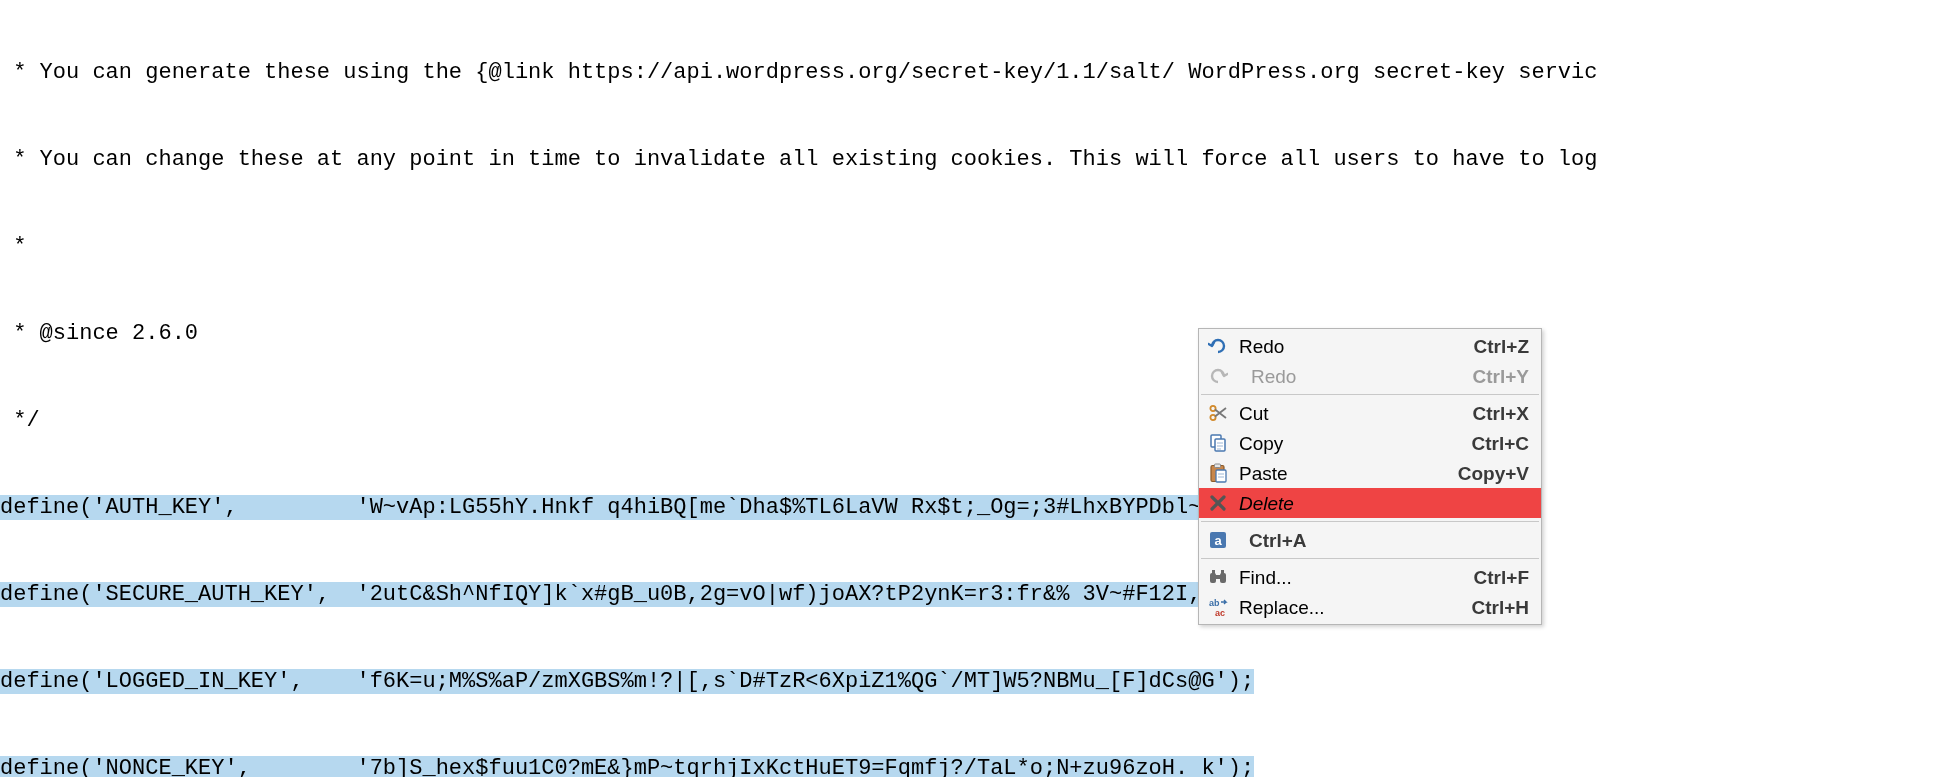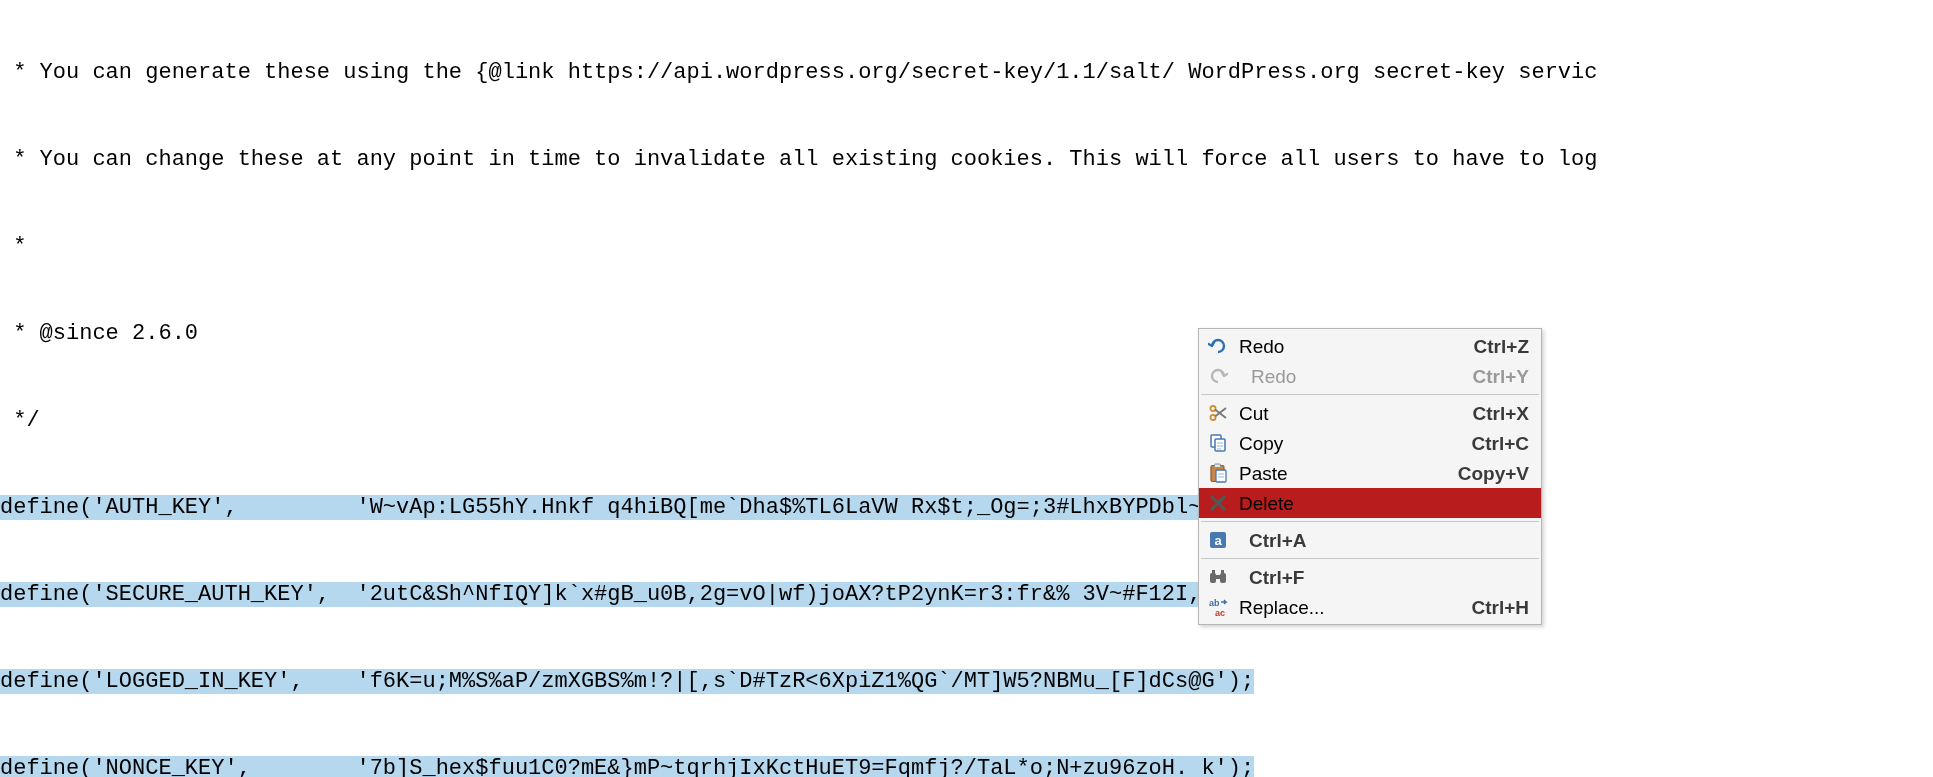--- a/index.html
+++ b/index.html
@@ -46,21 +46,22 @@
     background: #c8c8c8;
     margin: 3px 2px;
   }
   .ctx .row {
     display: flex;
     align-items: center;
     height: 30px;
     padding: 0 12px 0 6px;
   }
   .ctx .row.hover {
-    background: #b91c1c;
+    background: #ef4444;
+    font-style: italic;
   }
   .ctx .row.disabled {
     color: #9a9a9a;
     gap: 12px;
   }
   .ctx .icon {
     width: 26px;
     display: flex;
     align-items: center;
     justify-content: center;
@@ -196,20 +197,21 @@
   <div class="row">
     <span class="icon">
       <svg width="20" height="20" viewBox="0 0 20 20">
         <rect x="2" y="6" width="6" height="10" rx="2" fill="#6a6a6a"></rect>
         <rect x="12" y="6" width="6" height="10" rx="2" fill="#6a6a6a"></rect>
         <rect x="7" y="8" width="6" height="4" fill="#6a6a6a"></rect>
         <rect x="4" y="3" width="3" height="4" fill="#6a6a6a"></rect>
         <rect x="13" y="3" width="3" height="4" fill="#6a6a6a"></rect>
       </svg>
     </span>
+    <span class="label">Find...</span>
     <span class="short">Ctrl+F</span>
   </div>
 
   <div class="row">
     <span class="icon">
       <svg width="22" height="20" viewBox="0 0 22 20">
         <text x="2" y="9" font-family="Arial" font-size="9" font-weight="bold" fill="#3b6fa8">ab</text>
         <text x="8" y="19" font-family="Arial" font-size="9" font-weight="bold" fill="#c03a2b">ac</text>
         <path d="M14 5 h5 l-2 -2 m2 2 l-2 2" stroke="#3b6fa8" stroke-width="1.4" fill="none"></path>
       </svg>

